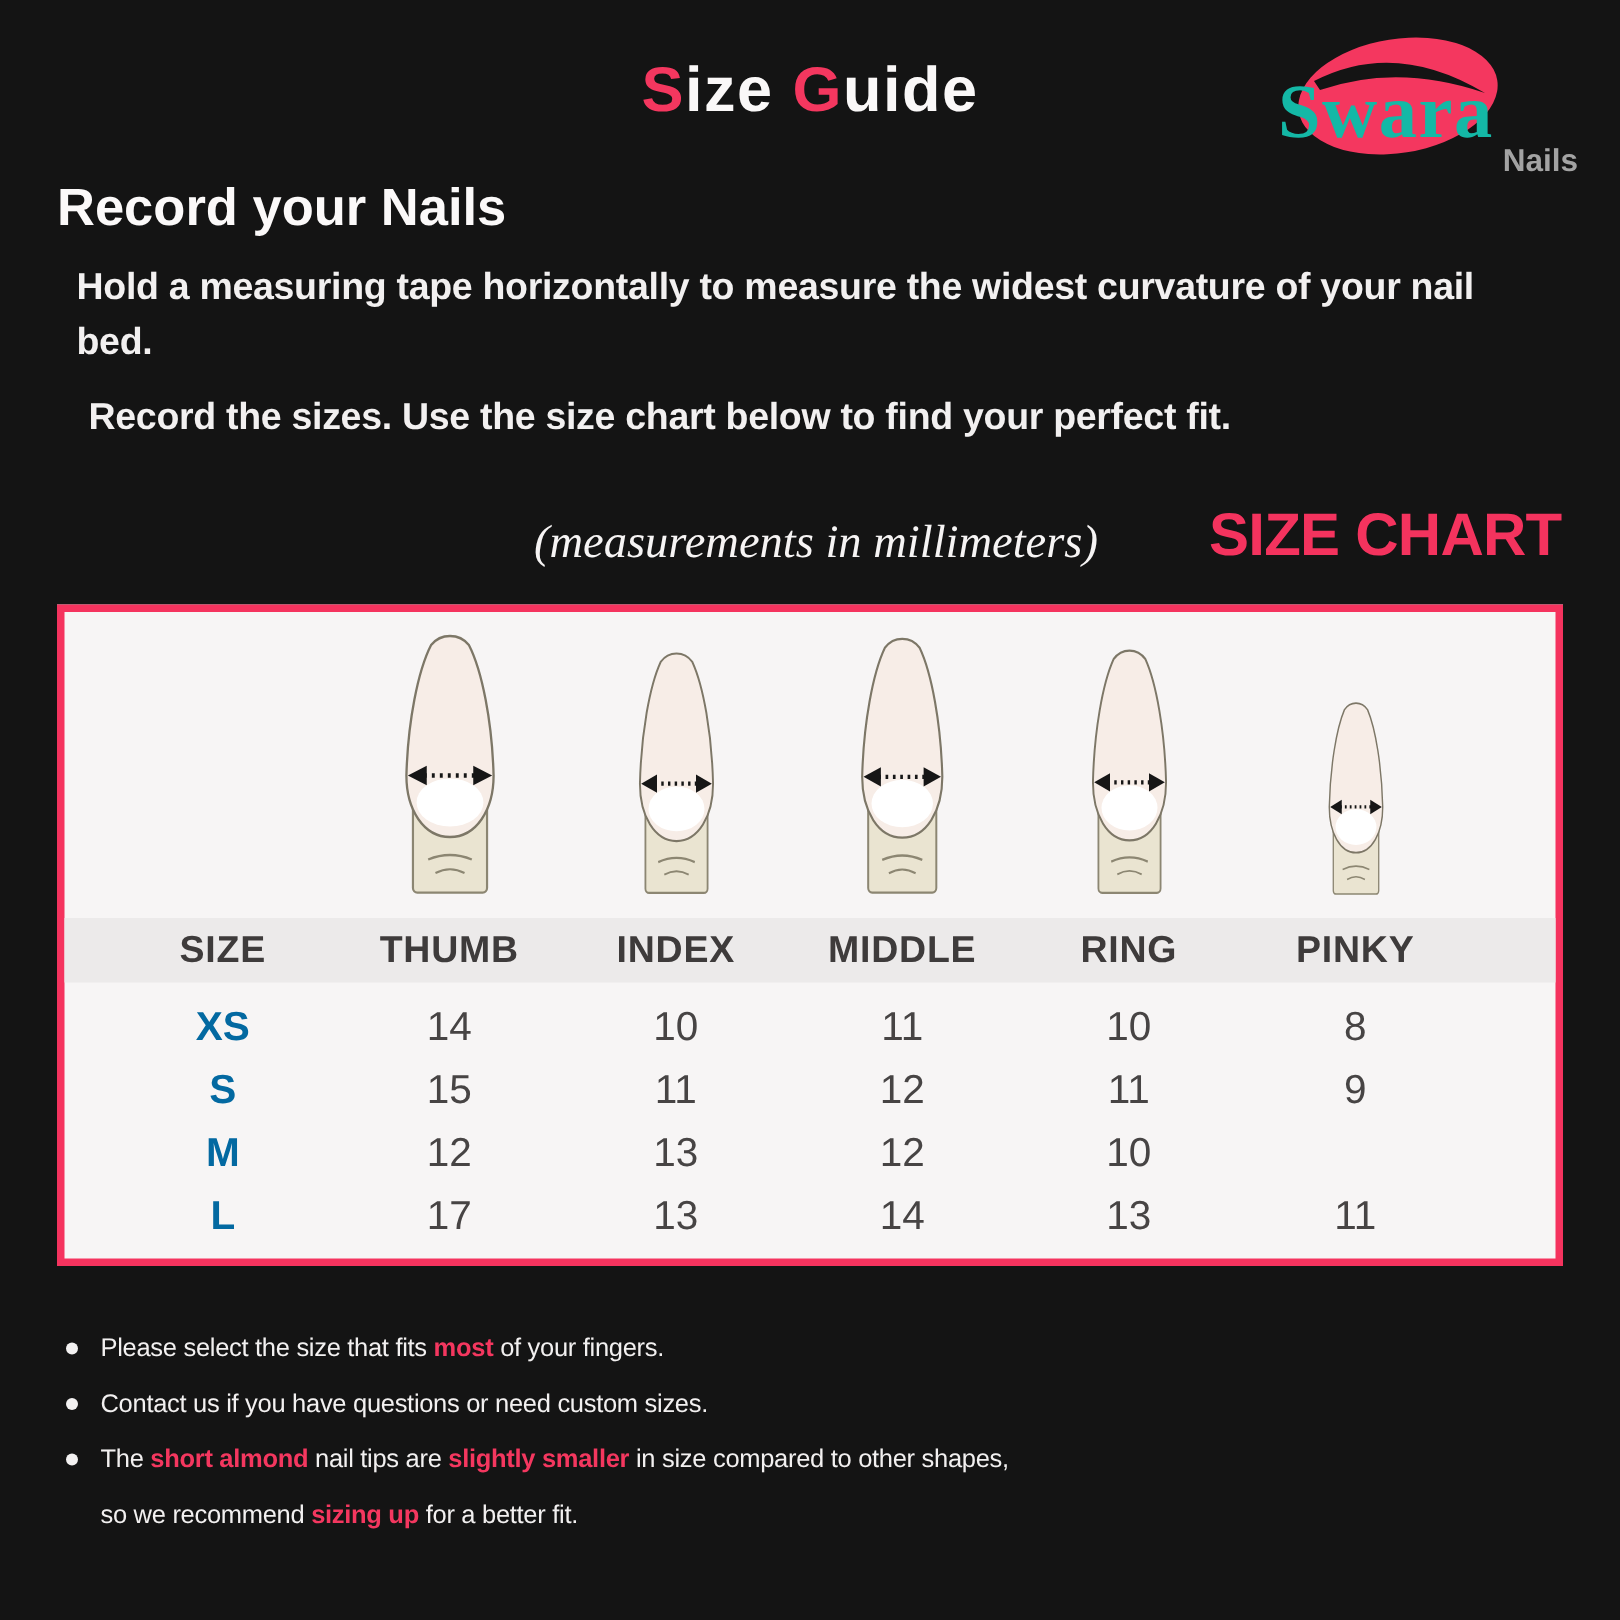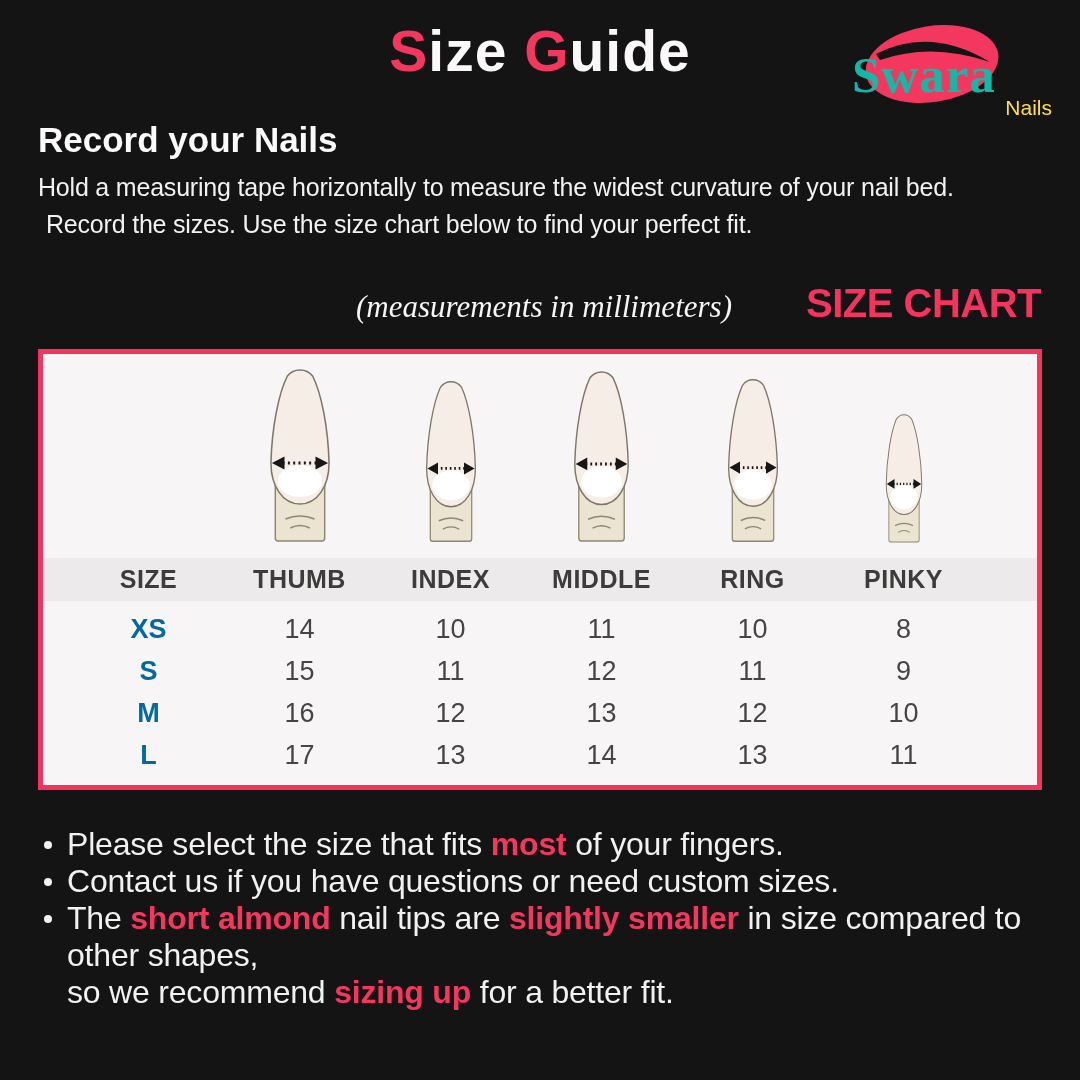--- a/index.html
+++ b/index.html
@@ -2,36 +2,36 @@
 <html><head>
 <meta charset="utf-8">
 <style>
   html,body{margin:0;padding:0;background:#141414;}
   .canvas{
     position:relative;width:1080px;height:1080px;background:#141414;
     font-family:"Liberation Sans",sans-serif;color:#F3F1F1;overflow:hidden;
   }
   
   .title{
-    margin:0;padding-top:19px;text-align:center;
-    font-size:57px;font-weight:800;letter-spacing:1px;color:#FAF8F8;line-height:1.15;
+    margin:0;padding-top:36px;text-align:center;
+    font-size:42px;font-weight:800;letter-spacing:1px;color:#FAF8F8;line-height:1.15;
   }
   .title .hl{color:#F4375F;}
   .logo{position:absolute;top:12px;right:28px;width:208px;height:112px;}
   .logo-svg{position:absolute;left:16px;top:8px;}
   .brand{
     position:absolute;left:8px;top:34px;
     font-family:"Liberation Serif","DejaVu Serif",serif;font-weight:700;
     font-size:51px;color:#14b8a6;letter-spacing:1px;
   }
-  .brand-sub{position:absolute;right:0;top:84px;font-size:21px;font-weight:400;color:#fde047;}
+  .brand-sub{position:absolute;right:0;top:84px;font-size:21px;font-weight:700;color:#a3a3a3;}
   
   .measure{margin:34px 38px 0;}
   .measure h2{margin:0 0 8px;font-size:35px;font-weight:800;color:#FBF9F9;line-height:1.2;}
-  .measure p{margin:0;font-size:25px;line-height:37px;font-weight:400;color:#F2F0F0;letter-spacing:-0.2px;}
+  .measure p{margin:13px;font-size:25px;line-height:37px;font-weight:700;color:#F2F0F0;letter-spacing:-0.2px;}
   .measure p.l2{padding-left:8px;}
   
   .chart-head{position:relative;height:70px;margin-top:36px;padding-left:44px;}
   .units-note{
     position:absolute;left:356px;top:10px;
     font-family:"Liberation Serif","DejaVu Serif",serif;font-style:italic;
     font-size:31px;color:#F6F4F4;
   }
   .chart-title{
     position:absolute;right:39px;top:2px;
@@ -44,21 +44,21 @@
   .ncell{display:flex;justify-content:center;align-items:flex-end;padding-bottom:13px;}
   .thead{
     height:43px;align-items:center;text-align:center;background:#ECEAEA;
     font-weight:700;font-size:25px;color:#3E3B3B;letter-spacing:0.5px;
   }
   .tbody{padding:8px 0 8px;}
   .trow{height:42px;align-items:center;text-align:center;font-size:27px;color:#474444;}
   .trow .size{font-weight:700;color:#0369a1;}
   
   .notes{list-style:none;margin:36px 0 0;padding:0 0 0 44px;}
-  .notes li{position:relative;padding-left:23px;font-size:32px;line-height:37px;color:#F2F0F0;letter-spacing:-0.2px;}
+  .notes li{position:relative;padding-left:23px;font-size:17px;line-height:37px;color:#F2F0F0;letter-spacing:-0.2px;}
   .notes .dot{position:absolute;left:0;top:15px;width:8px;height:8px;border-radius:50%;background:#F3F1F1;}
   .hl{color:#F4375F;font-weight:700;}
 </style>
 </head>
 <body>
 
 <div class="canvas">
 
   <h1 class="title"><span class="hl">S</span><span>ize </span><span class="hl">G</span><span>uide</span></h1>
 
@@ -171,21 +171,20 @@
         <div class="trow grid6">
           <div class="size">S</div>
           <div>15</div>
           <div>11</div>
           <div>12</div>
           <div>11</div>
           <div>9</div>
         </div>
         <div class="trow grid6">
           <div class="size">M</div>
-          <div>16</div>
           <div>12</div>
           <div>13</div>
           <div>12</div>
           <div>10</div>
         </div>
         <div class="trow grid6">
           <div class="size">L</div>
           <div>17</div>
           <div>13</div>
           <div>14</div>

